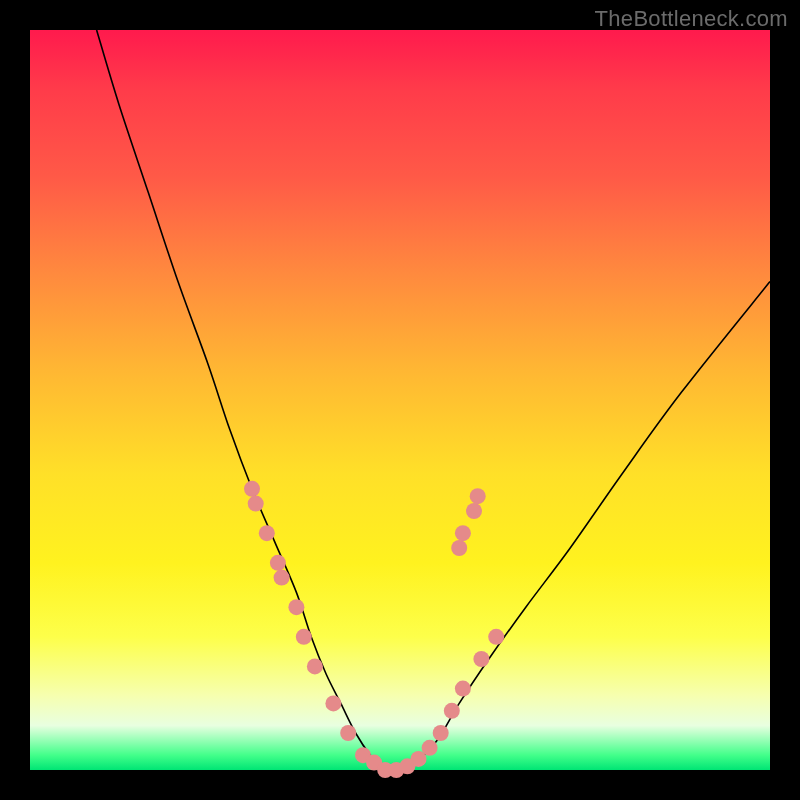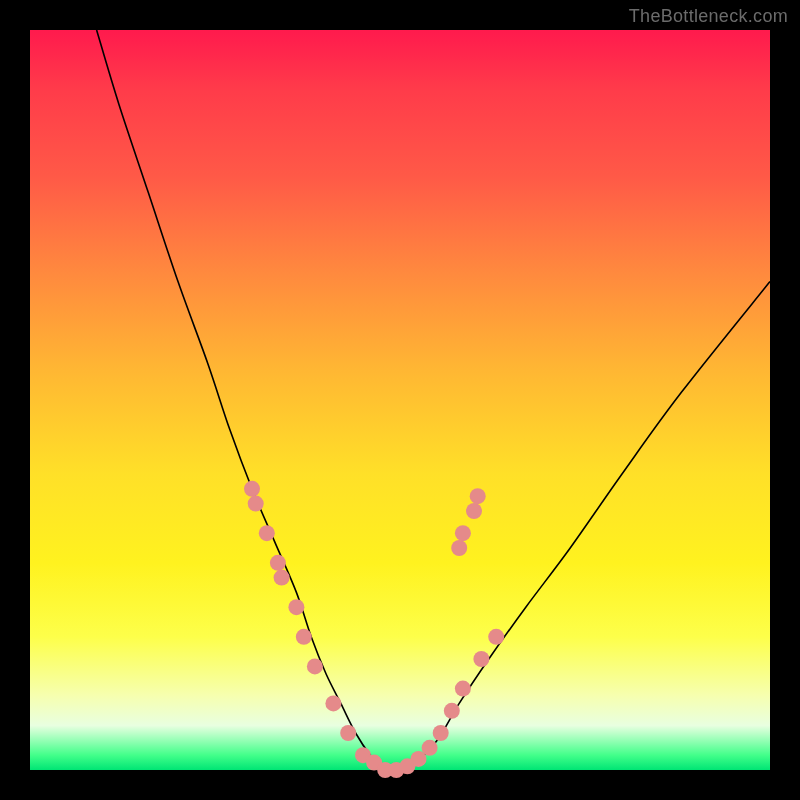--- a/index.html
+++ b/index.html
@@ -30,21 +30,21 @@
       #e8ffe0 94%,
       #42ff8a 98%,
       #00e574 100%
     );
   }
   .watermark {
     position: absolute;
     top: 6px;
     right: 12px;
     color: #6b6b6b;
-    font-size: 18px;
+    font-size: 22px;
     font-weight: 500;
     letter-spacing: 0.3px;
     z-index: 10;
   }
   svg.curve {
     position: absolute;
     left: 0;
     top: 0;
     width: 740px;
     height: 740px;

